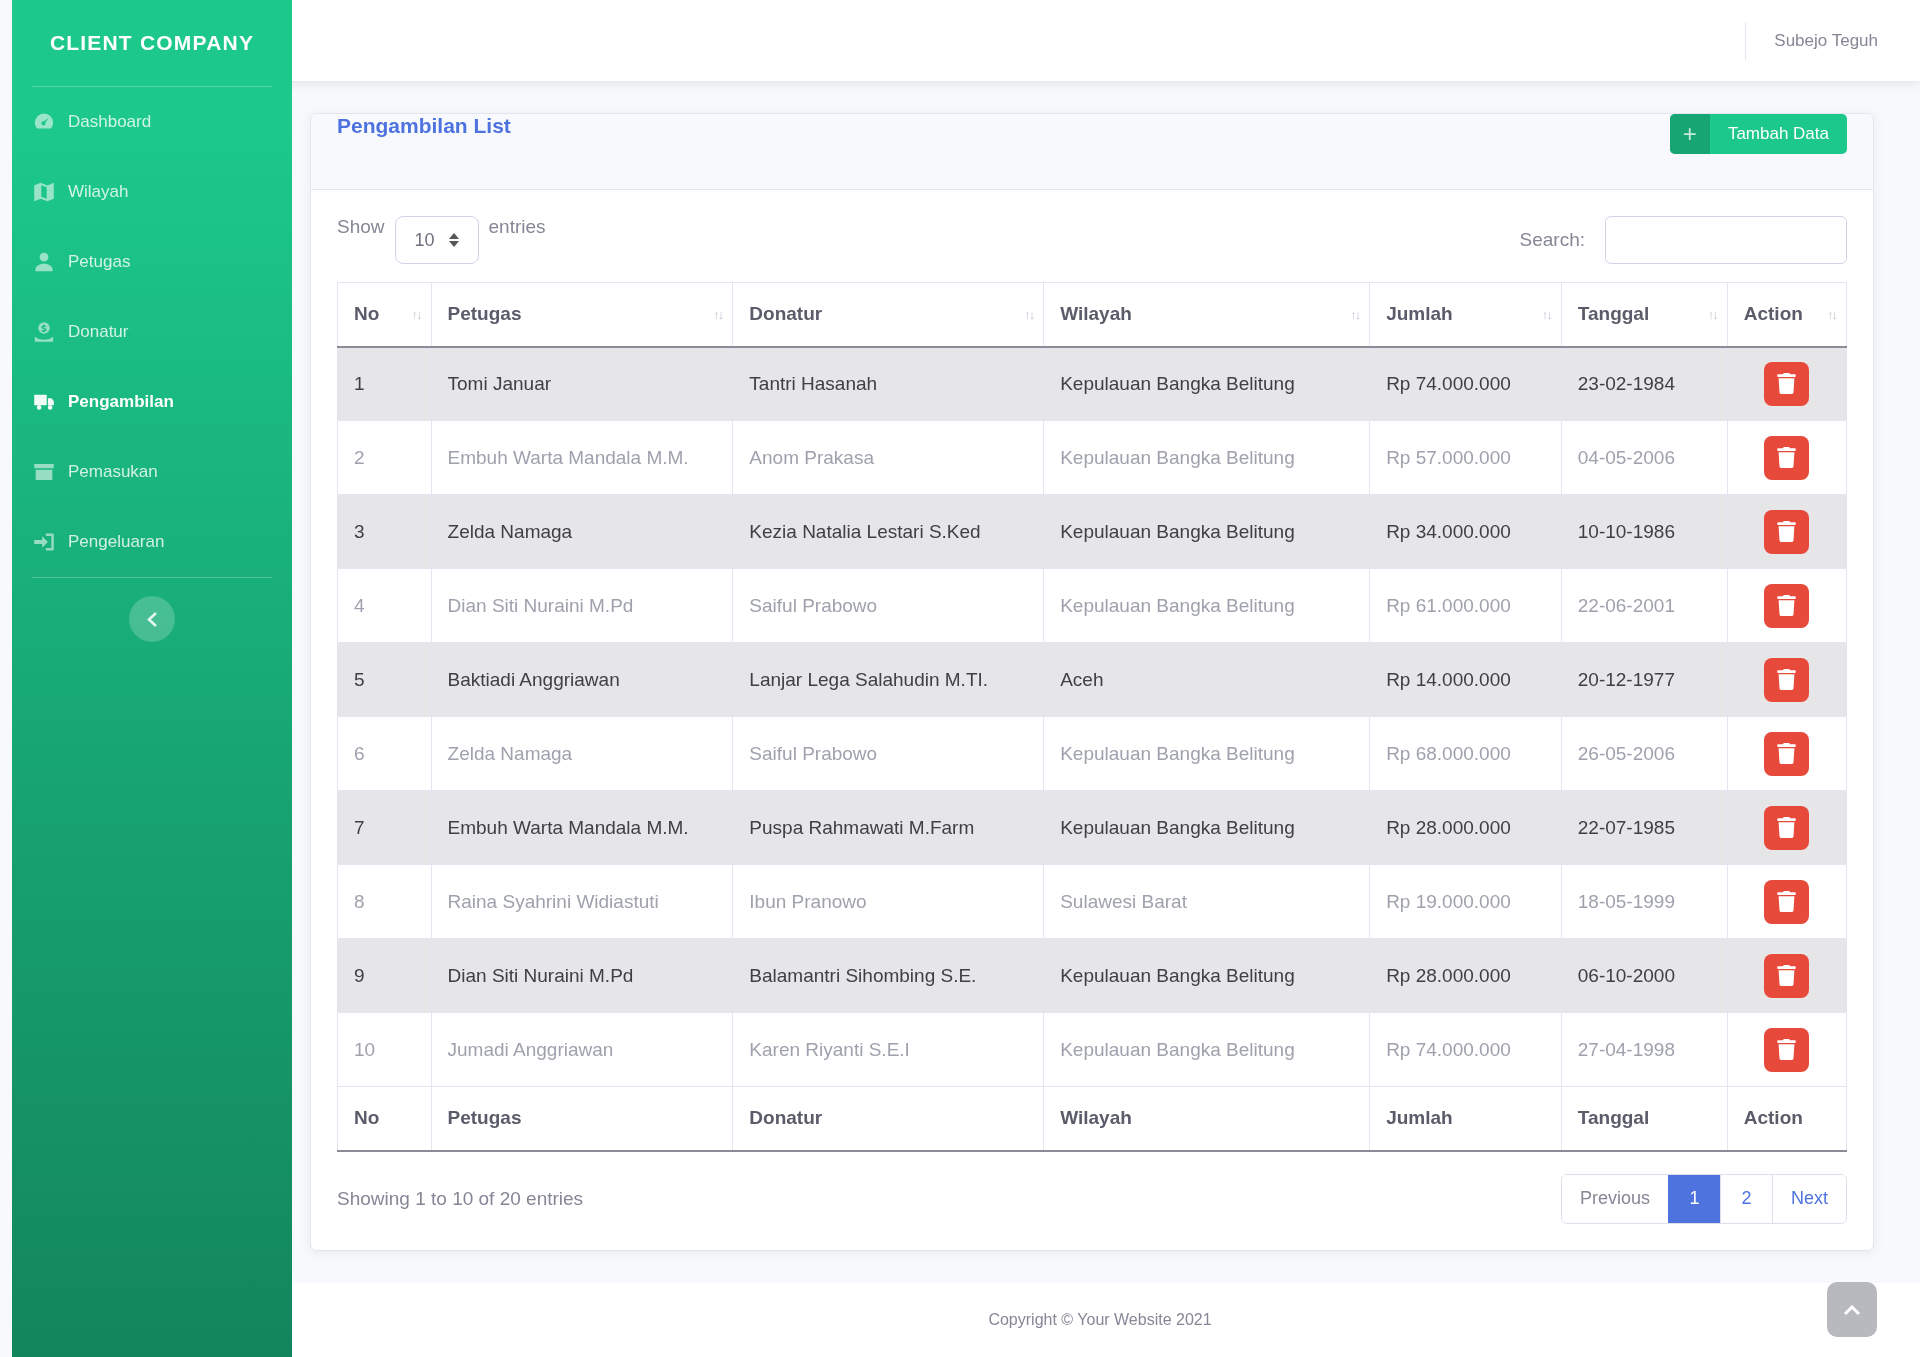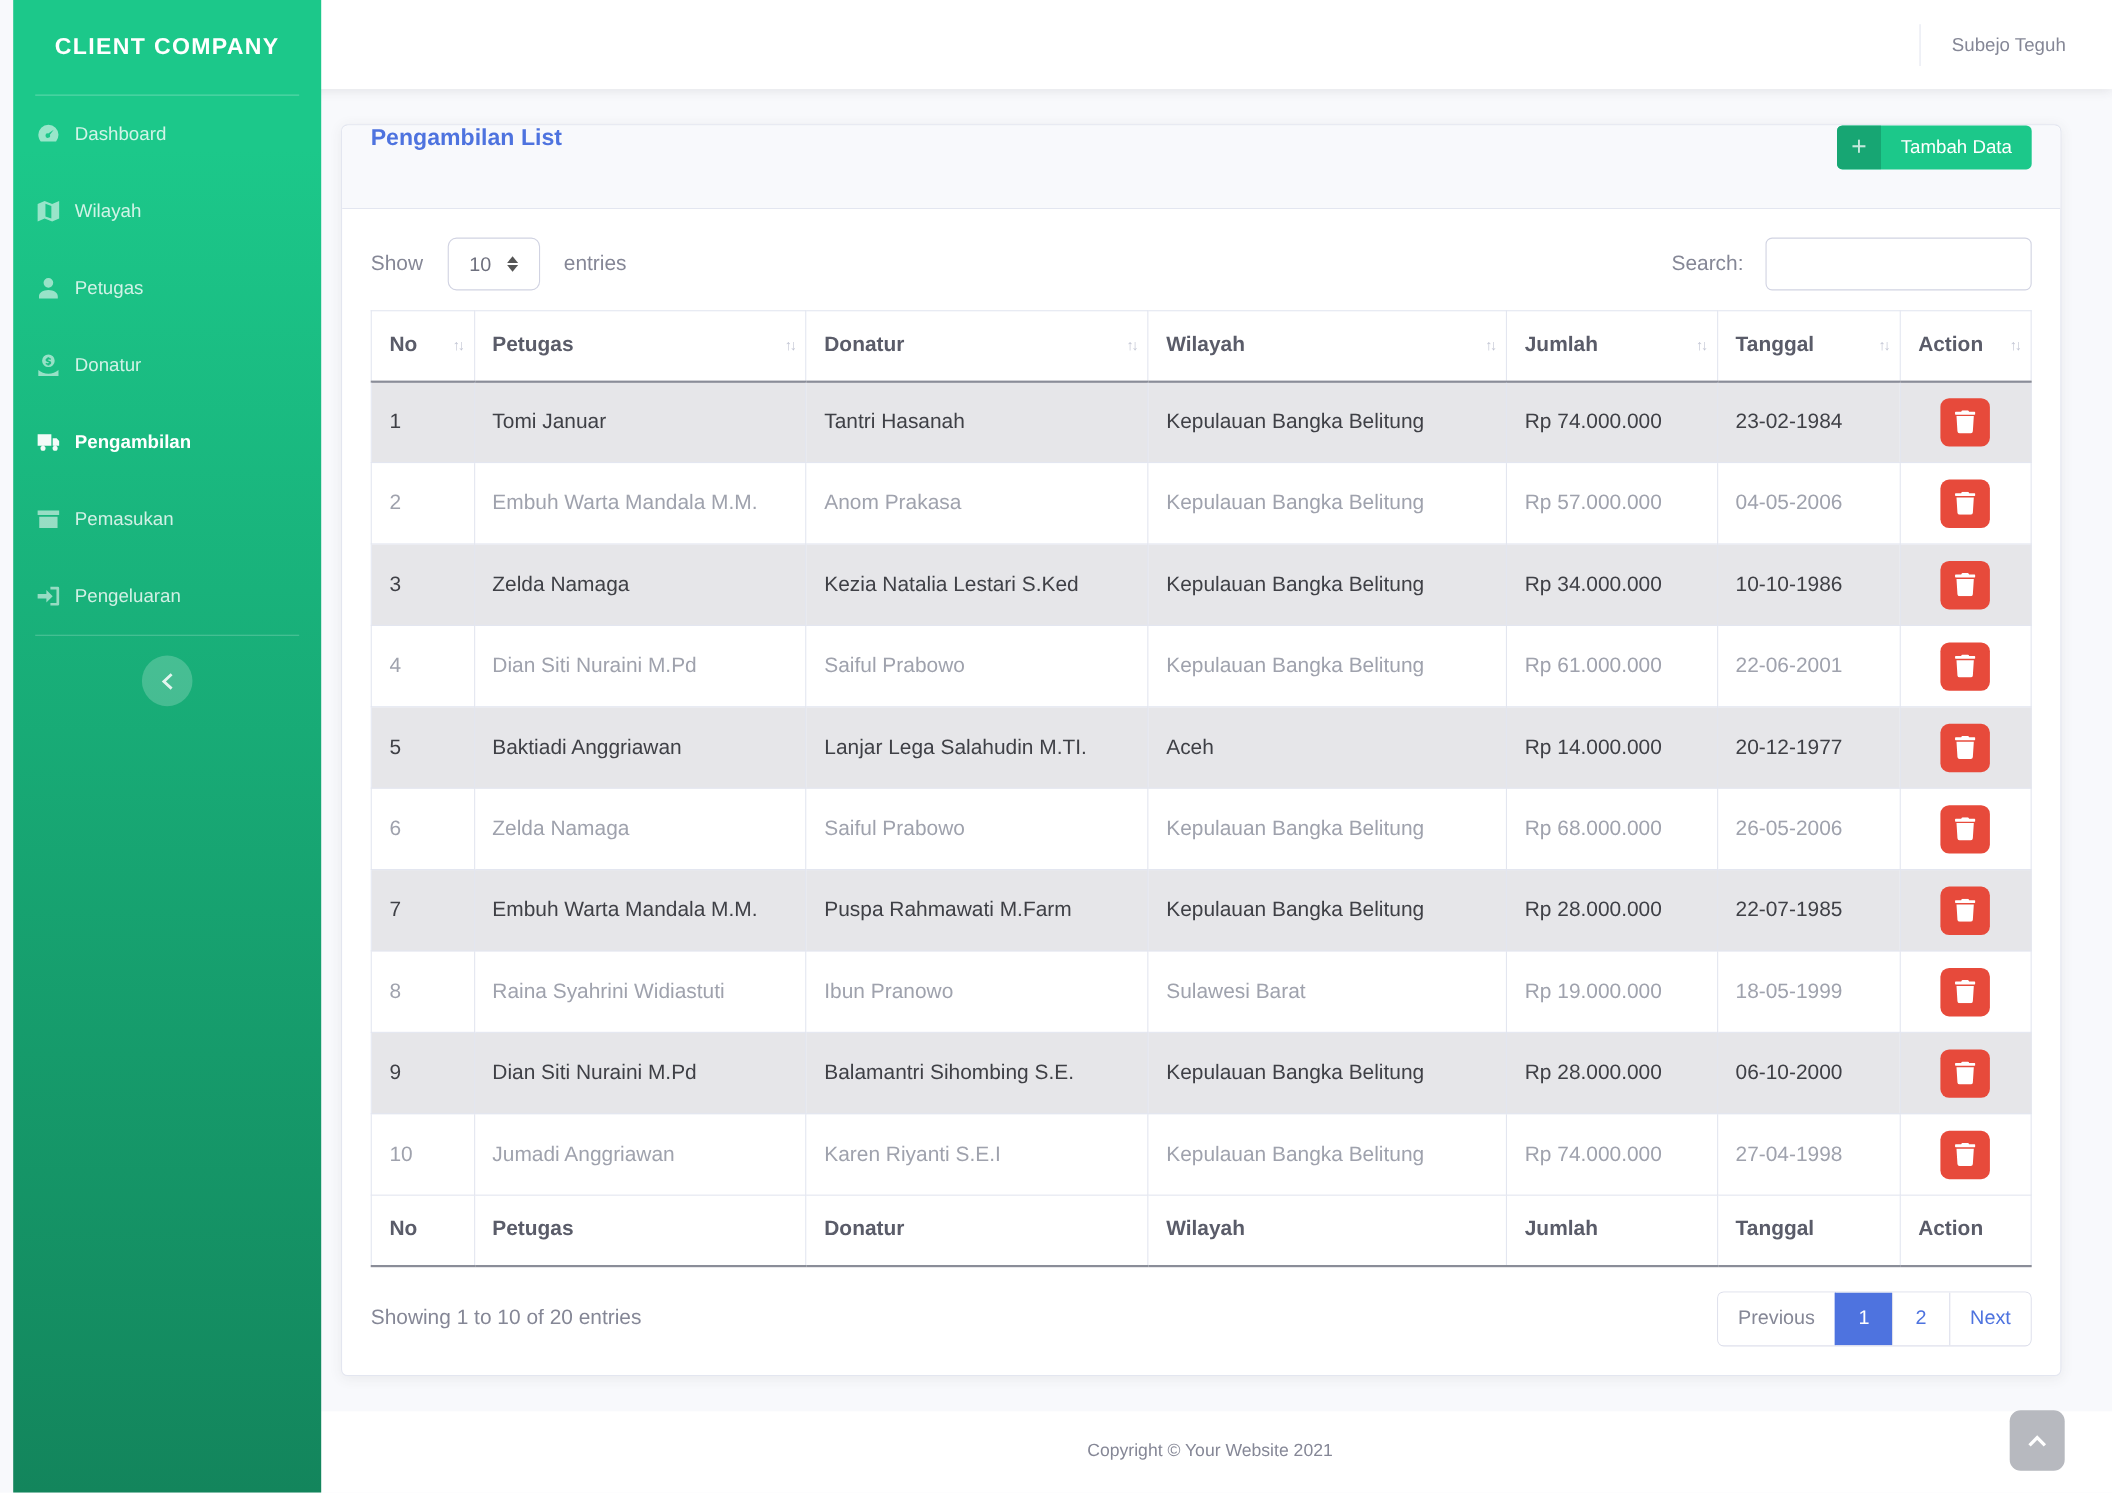--- a/index.html
+++ b/index.html
@@ -77,21 +77,21 @@
     width: 40px; background: var(--success-dark);
     display: flex; align-items: center; justify-content: center;
     font-size: 24px; color: rgba(255,255,255,.75);
   }
   .btn-add-text { display: flex; align-items: center; padding: 16px 18px; }
 
   .card-body { padding: 26px; }
 
   
   .table-controls { display: flex; justify-content: space-between; align-items: center; margin-bottom: 18px; }
-  .length { display: flex; align-items: center; gap: 22px; color: #858796; font-size: 19px; }
+  .length { display: flex; gap: 10px; color: #858796; font-size: 19px; }
   .length-select {
     width: 84px; height: 48px; border: 1px solid #d1d3e2; border-radius: 8px;
     display: flex; align-items: center; justify-content: center; gap: 14px;
     color: #6e707e; font-size: 18px; background: #fff; cursor: pointer;
   }
   .caret { display: flex; flex-direction: column; gap: 2px; }
   .caret i { display: block; width: 0; height: 0; border-left: 5px solid transparent; border-right: 5px solid transparent; }
   .caret .up { border-bottom: 6px solid #555; }
   .caret .down { border-top: 6px solid #555; }
   .search-wrap { display: flex; align-items: center; gap: 20px; color: #858796; font-size: 19px; }

